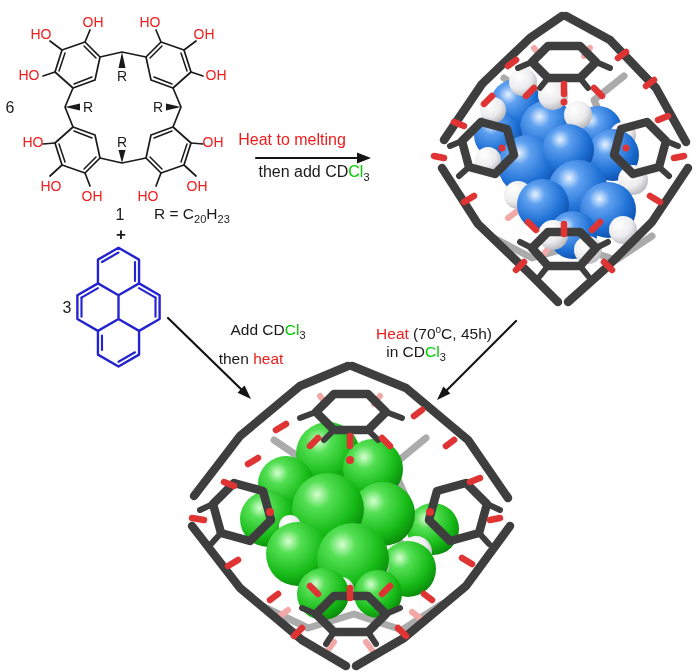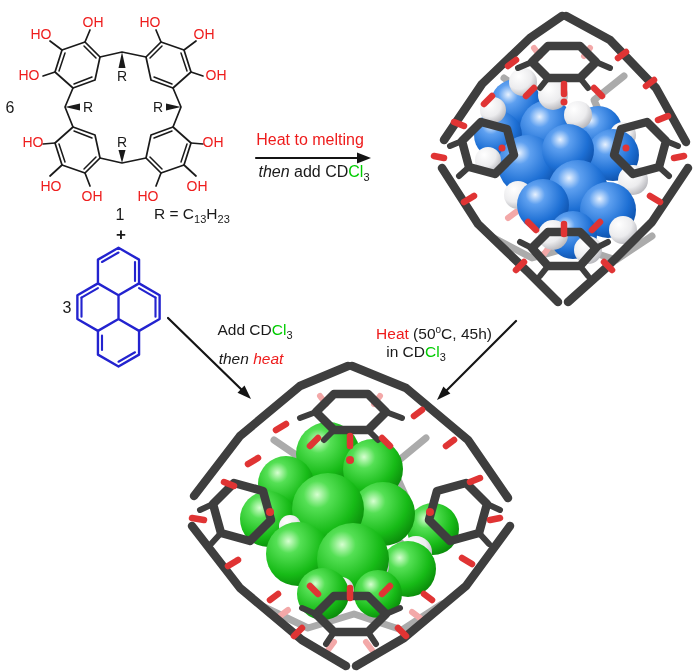--- a/index.html
+++ b/index.html
@@ -8,21 +8,21 @@
     font-family:"Liberation Sans",sans-serif;color:var(--ink,#1a1a1a);
     overflow:hidden;
   }
   .abs{position:absolute;}
   .ctr{transform:translateX(-50%);white-space:nowrap;text-align:center;}
   .t16{font-size:16px;line-height:1.1;}
   .t15{font-size:15.5px;line-height:1.1;}
   .t17{font-size:17px;font-weight:bold;}
   .red{color:var(--red,#ee1c1c);}
   .grn{color:var(--green,#00cc00);text-align:center;}
-  .it{font-style:italic;}
+  .it{}
   sub{font-size:11px;}
   sup.deg{font-size:10px;}
   svg{display:block;}
   svg text{font-family:"Liberation Sans",sans-serif;}
   .bond{stroke:var(--ink,#1a1a1a);stroke-width:1.7;fill:none;stroke-linecap:round;stroke-linejoin:round;}
   .tick{stroke:var(--ink,#1a1a1a);stroke-width:1.5;stroke-linecap:round;}
   .wedge{fill:var(--ink,#1a1a1a);stroke:none;}
   .ohtext{fill:var(--red,#ee1c1c);font-size:14px;text-anchor:middle;}
   .rtext{fill:var(--ink,#1a1a1a);font-size:14px;text-anchor:middle;}
   .numtext{fill:var(--ink,#1a1a1a);font-size:16px;text-anchor:middle;}
@@ -109,21 +109,21 @@
     <text class="rtext" x="122" y="81">R</text>
     <text class="rtext" x="88" y="112">R</text>
     <text class="rtext" x="158" y="112">R</text>
     <text class="rtext" x="122" y="147">R</text>
   </g>
 
   <text class="numtext" x="10" y="113">6</text>
   <text class="numtext" x="120" y="220">1</text>
 </svg>
 
-<div class="abs t15" style="left:154px;top:205px"><span>R = C</span><sub>13</sub><span>H</span><sub>23</sub></div>
+<div class="abs t15" style="left:154px;top:205px"><span>R = C</span><sub>20</sub><span>H</span><sub>23</sub></div>
 
 <div class="abs t17 ctr" style="left:121px;top:225px">+</div>
 
 <svg class="abs" style="left:50px;top:240px" width="120" height="135" viewBox="0 0 120 135">
   <text class="numtext" x="17" y="73">3</text>
   <g transform="translate(68.5,31.5) scale(1.25)">
     <path class="pyr" d="M0,-19 L16.45,-9.5 L16.45,9.5 L32.9,19 L32.9,38 L16.45,47.5 L16.45,66.5 L0,76 L-16.45,66.5 L-16.45,47.5 L-32.9,38 L-32.9,19 L-16.45,9.5 L-16.45,-9.5 Z"></path>
     <path class="pyr" d="M0,19 L0,38 M16.45,9.5 L0,19 M-16.45,9.5 L0,19 M16.45,47.5 L0,38 M-16.45,47.5 L0,38"></path>
     <line class="pyrt" x1="13.2" y1="-7.6" x2="13.2" y2="7.6"></line>
     <line class="pyrt" x1="0" y1="-15.2" x2="-13.2" y2="-7.6"></line>
@@ -144,27 +144,27 @@
   <g>
     <line class="arrow" x1="168" y1="318" x2="244" y2="392"></line>
     <polygon class="ah" points="251,399 237.5,392.8 244.5,385.6"></polygon>
   </g>
   <g>
     <line class="arrow" x1="516" y1="321" x2="444" y2="393"></line>
     <polygon class="ah" points="437,400 443.4,386.6 450.4,393.6"></polygon>
   </g>
 </svg>
 
-<div class="abs ctr t16 red" style="left:310px;top:131px">Heat to melting</div>
+<div class="abs ctr t16 red" style="left:292px;top:131px">Heat to melting</div>
 <div class="abs ctr t16" style="left:314px;top:163px"><span class="it">then</span><span> add CD</span><span class="grn">Cl</span><sub>3</sub></div>
 
-<div class="abs ctr t15" style="left:255px;top:321px"><span>Add CD</span><span class="grn">Cl</span><sub>3</sub></div>
+<div class="abs ctr t15" style="left:268px;top:321px"><span>Add CD</span><span class="grn">Cl</span><sub>3</sub></div>
 <div class="abs ctr t15" style="left:251px;top:350px"><span class="it">then </span><span class="it red">heat</span></div>
 
-<div class="abs ctr t15" style="left:434px;top:324px"><span class="red">Heat</span><span> (50</span><sup class="deg">o</sup><span>C, 45h)</span></div>
+<div class="abs ctr t15" style="left:434px;top:324px"><span class="red">Heat</span><span> (70</span><sup class="deg">o</sup><span>C, 45h)</span></div>
 <div class="abs ctr t15" style="left:416px;top:343px"><span>in CD</span><span class="grn">Cl</span><sub>3</sub></div>
 
 <svg class="abs" style="left:428px;top:0" width="272" height="318" viewBox="0 0 272 318">
   <defs>
     <radialGradient id="g-blue" cx="35%" cy="30%" r="75%">
       <stop offset="0%" stop-color="#e8f2ff"></stop>
         <stop offset="25%" stop-color="#5ea0f0"></stop>
       <stop offset="70%" stop-color="#1d6fd4"></stop>
         <stop offset="100%" stop-color="#0d4fa8"></stop>
     </radialGradient>

